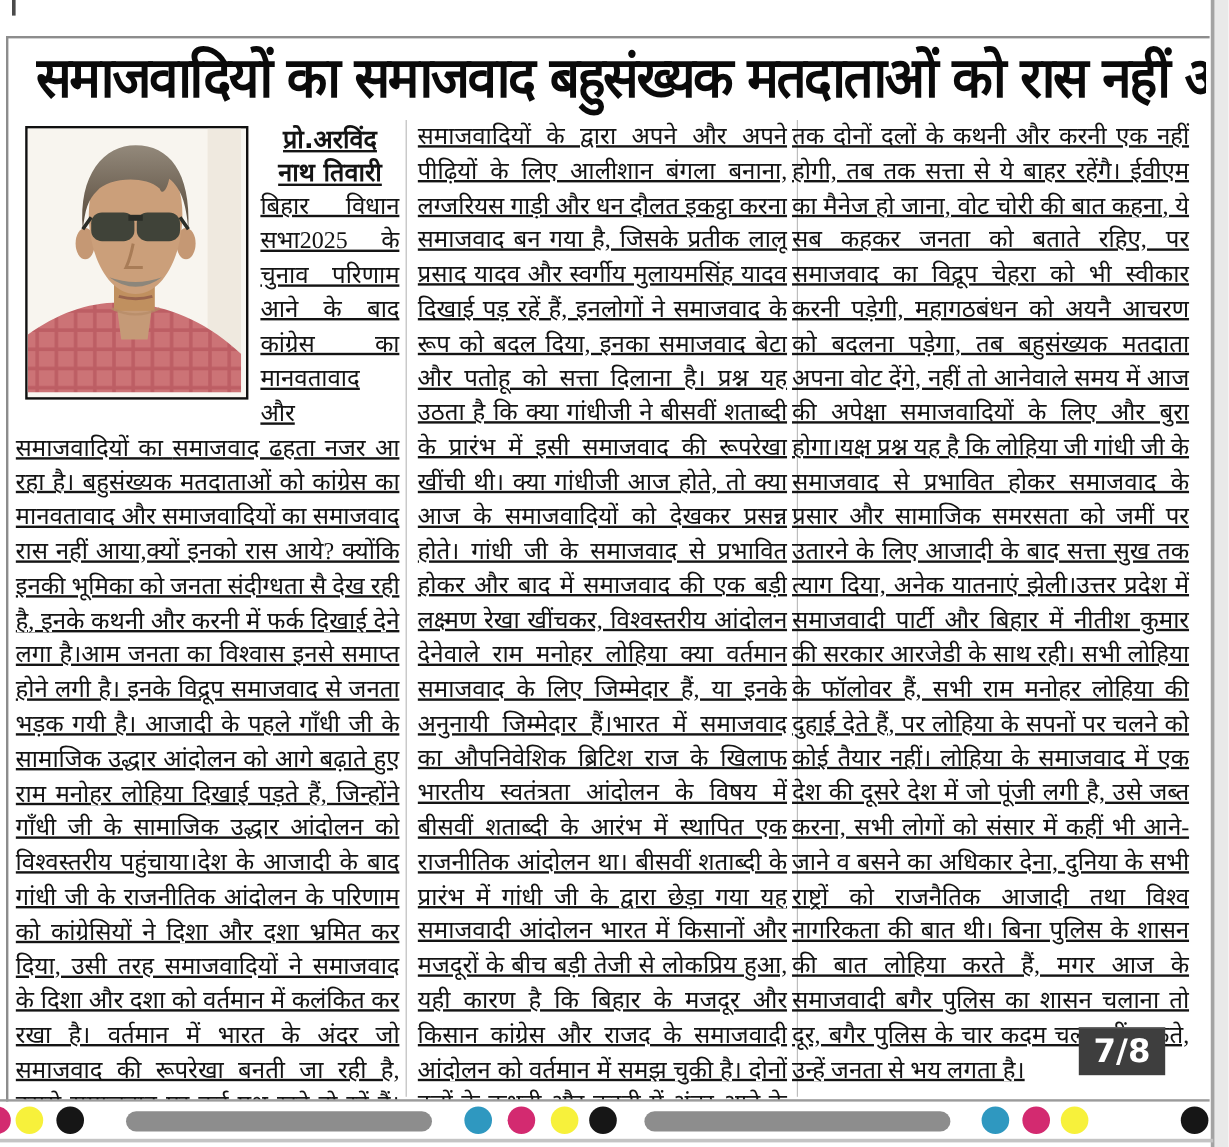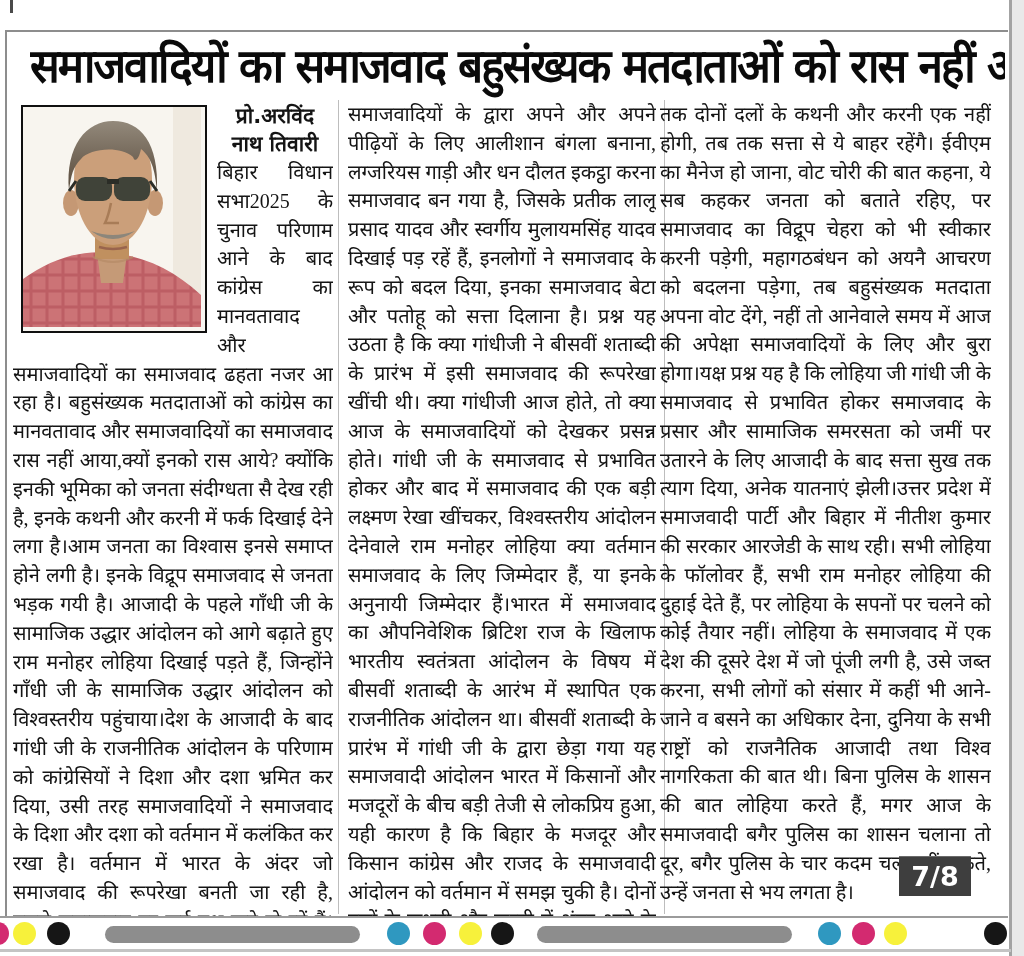--- a/index.html
+++ b/index.html
@@ -23,21 +23,21 @@
     position:absolute; left:30px; top:34px; width:975px; height:62px;
     font-family:"DejaVu Sans","Liberation Sans",sans-serif;
     font-weight:900; font-size:44px; line-height:60px; letter-spacing:-2px;
     color:#0a0a0a; white-space:nowrap; overflow:hidden; transform:scaleY(1.06);
     transform-origin:top left;
   }
 
   
   .col {
     position:absolute; top:100px; height:816px; overflow:hidden;
-    font-size:20px; line-height:28.8px; text-align:justify; text-justify:inter-word;
+    font-size:20px; line-height:28.8px; text-align:justify; text-justify:inter-word;text-decoration:underline;
   }
   .col p { margin:0; }
   #col1 { left:13px;  width:320px; }
   #col2 { left:348px; width:308px; }
   #col3 { left:660px; width:331px; }
 
   
   .photo-wrap {
     float:left; width:182px; height:224px; border:2px solid #101010;
     margin:5px 10px 4px 8px; background:#f8f6f1; overflow:hidden;

